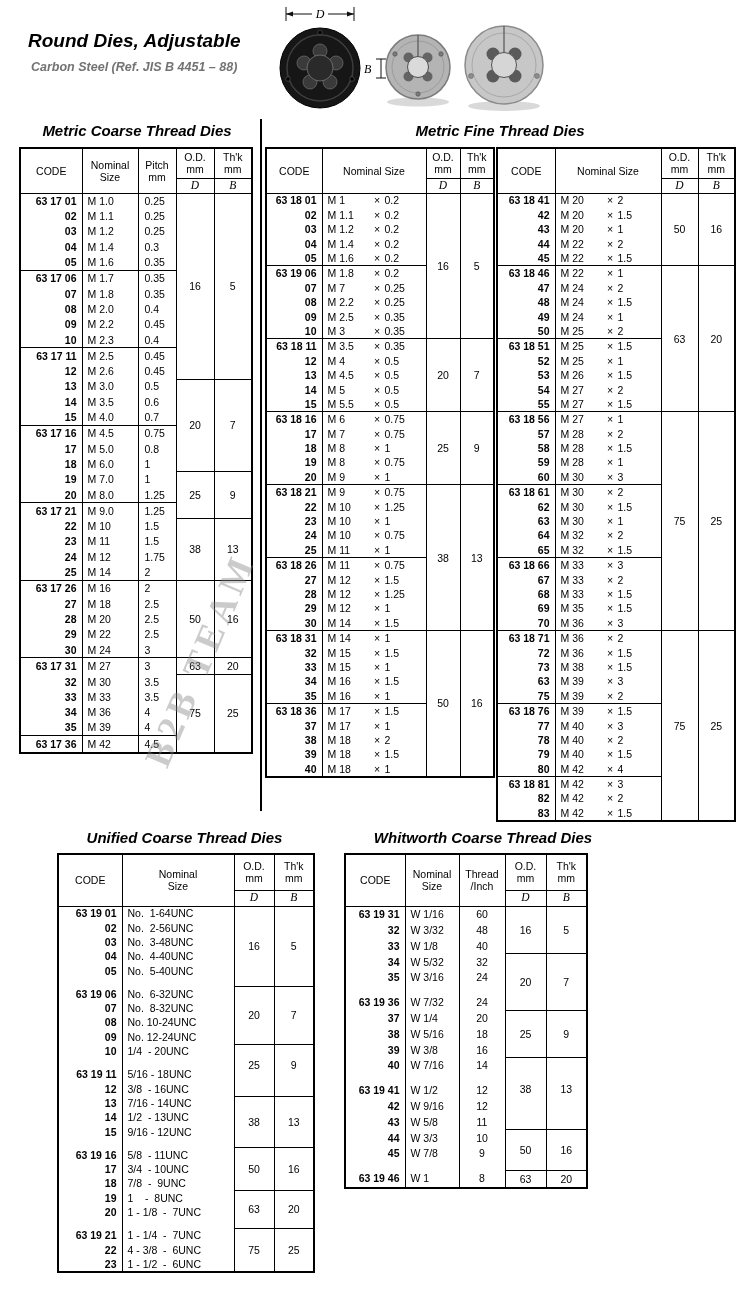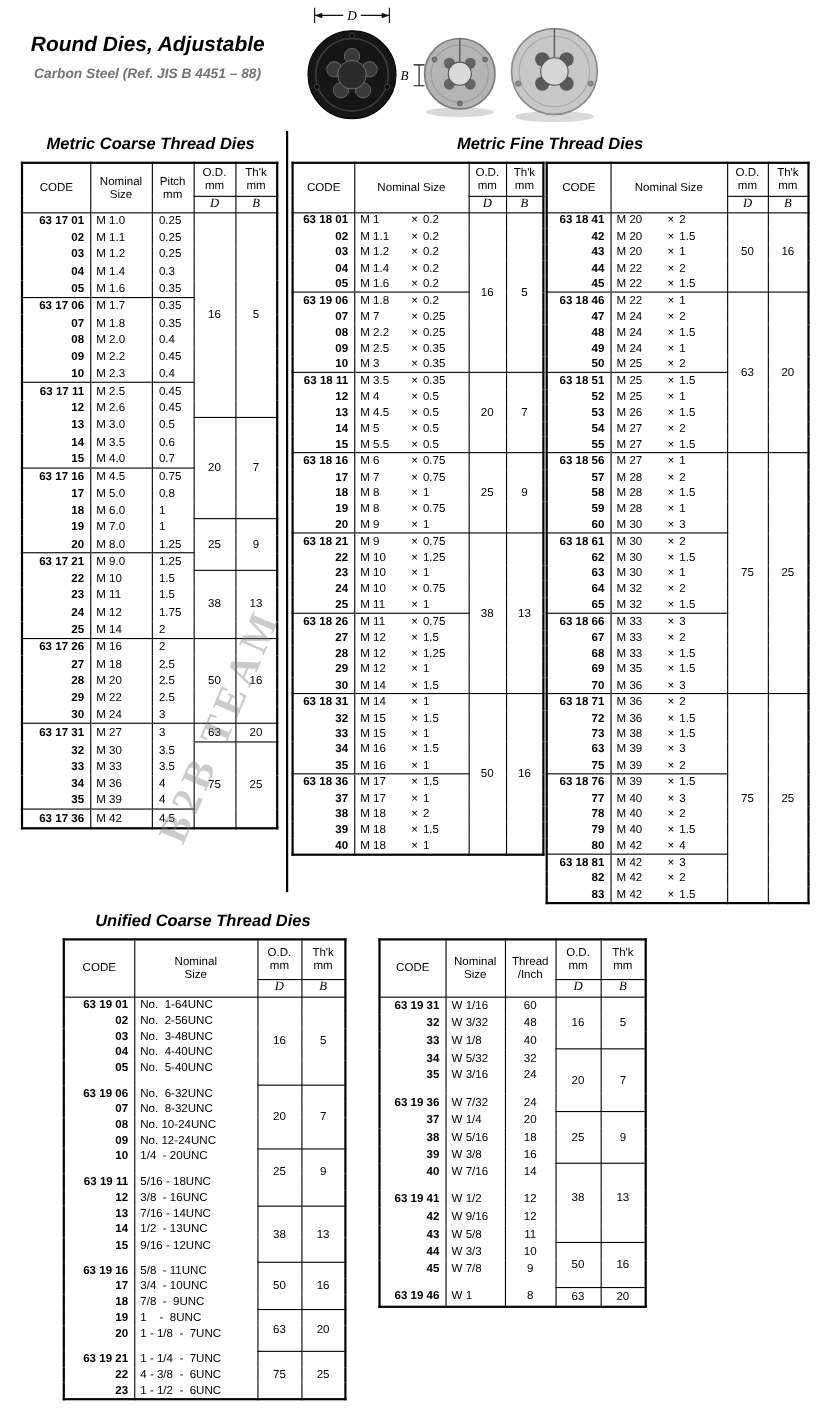--- a/index.html
+++ b/index.html
@@ -736,20 +736,21 @@
           </tr>
           <tr>
             <td class="code-cell">83</td>
             <td class="nom-cell fine-nom"><span class="fs">M 42</span><span class="fx">×</span><span class="fp">1.5</span></td>
           </tr>
         </tbody>
       </table>
     </div>
 
   <div class="abs section-title" style="left:52px; top:829px; width:265px;">Unified Coarse Thread Dies</div>
+  <div class="abs section-title" style="left:333px; top:829px; width:300px;">Whitworth Coarse Thread Dies</div>
 
   <div id="unified" class="abs" style="left:57px; top:853px;">
       <table class="die-table t-uni">
         <colgroup>
           <col style="width: 64px;">
           <col style="width: 112px;">
           <col style="width: 40px;">
           <col style="width: 40px;">
         </colgroup>
         <thead>

